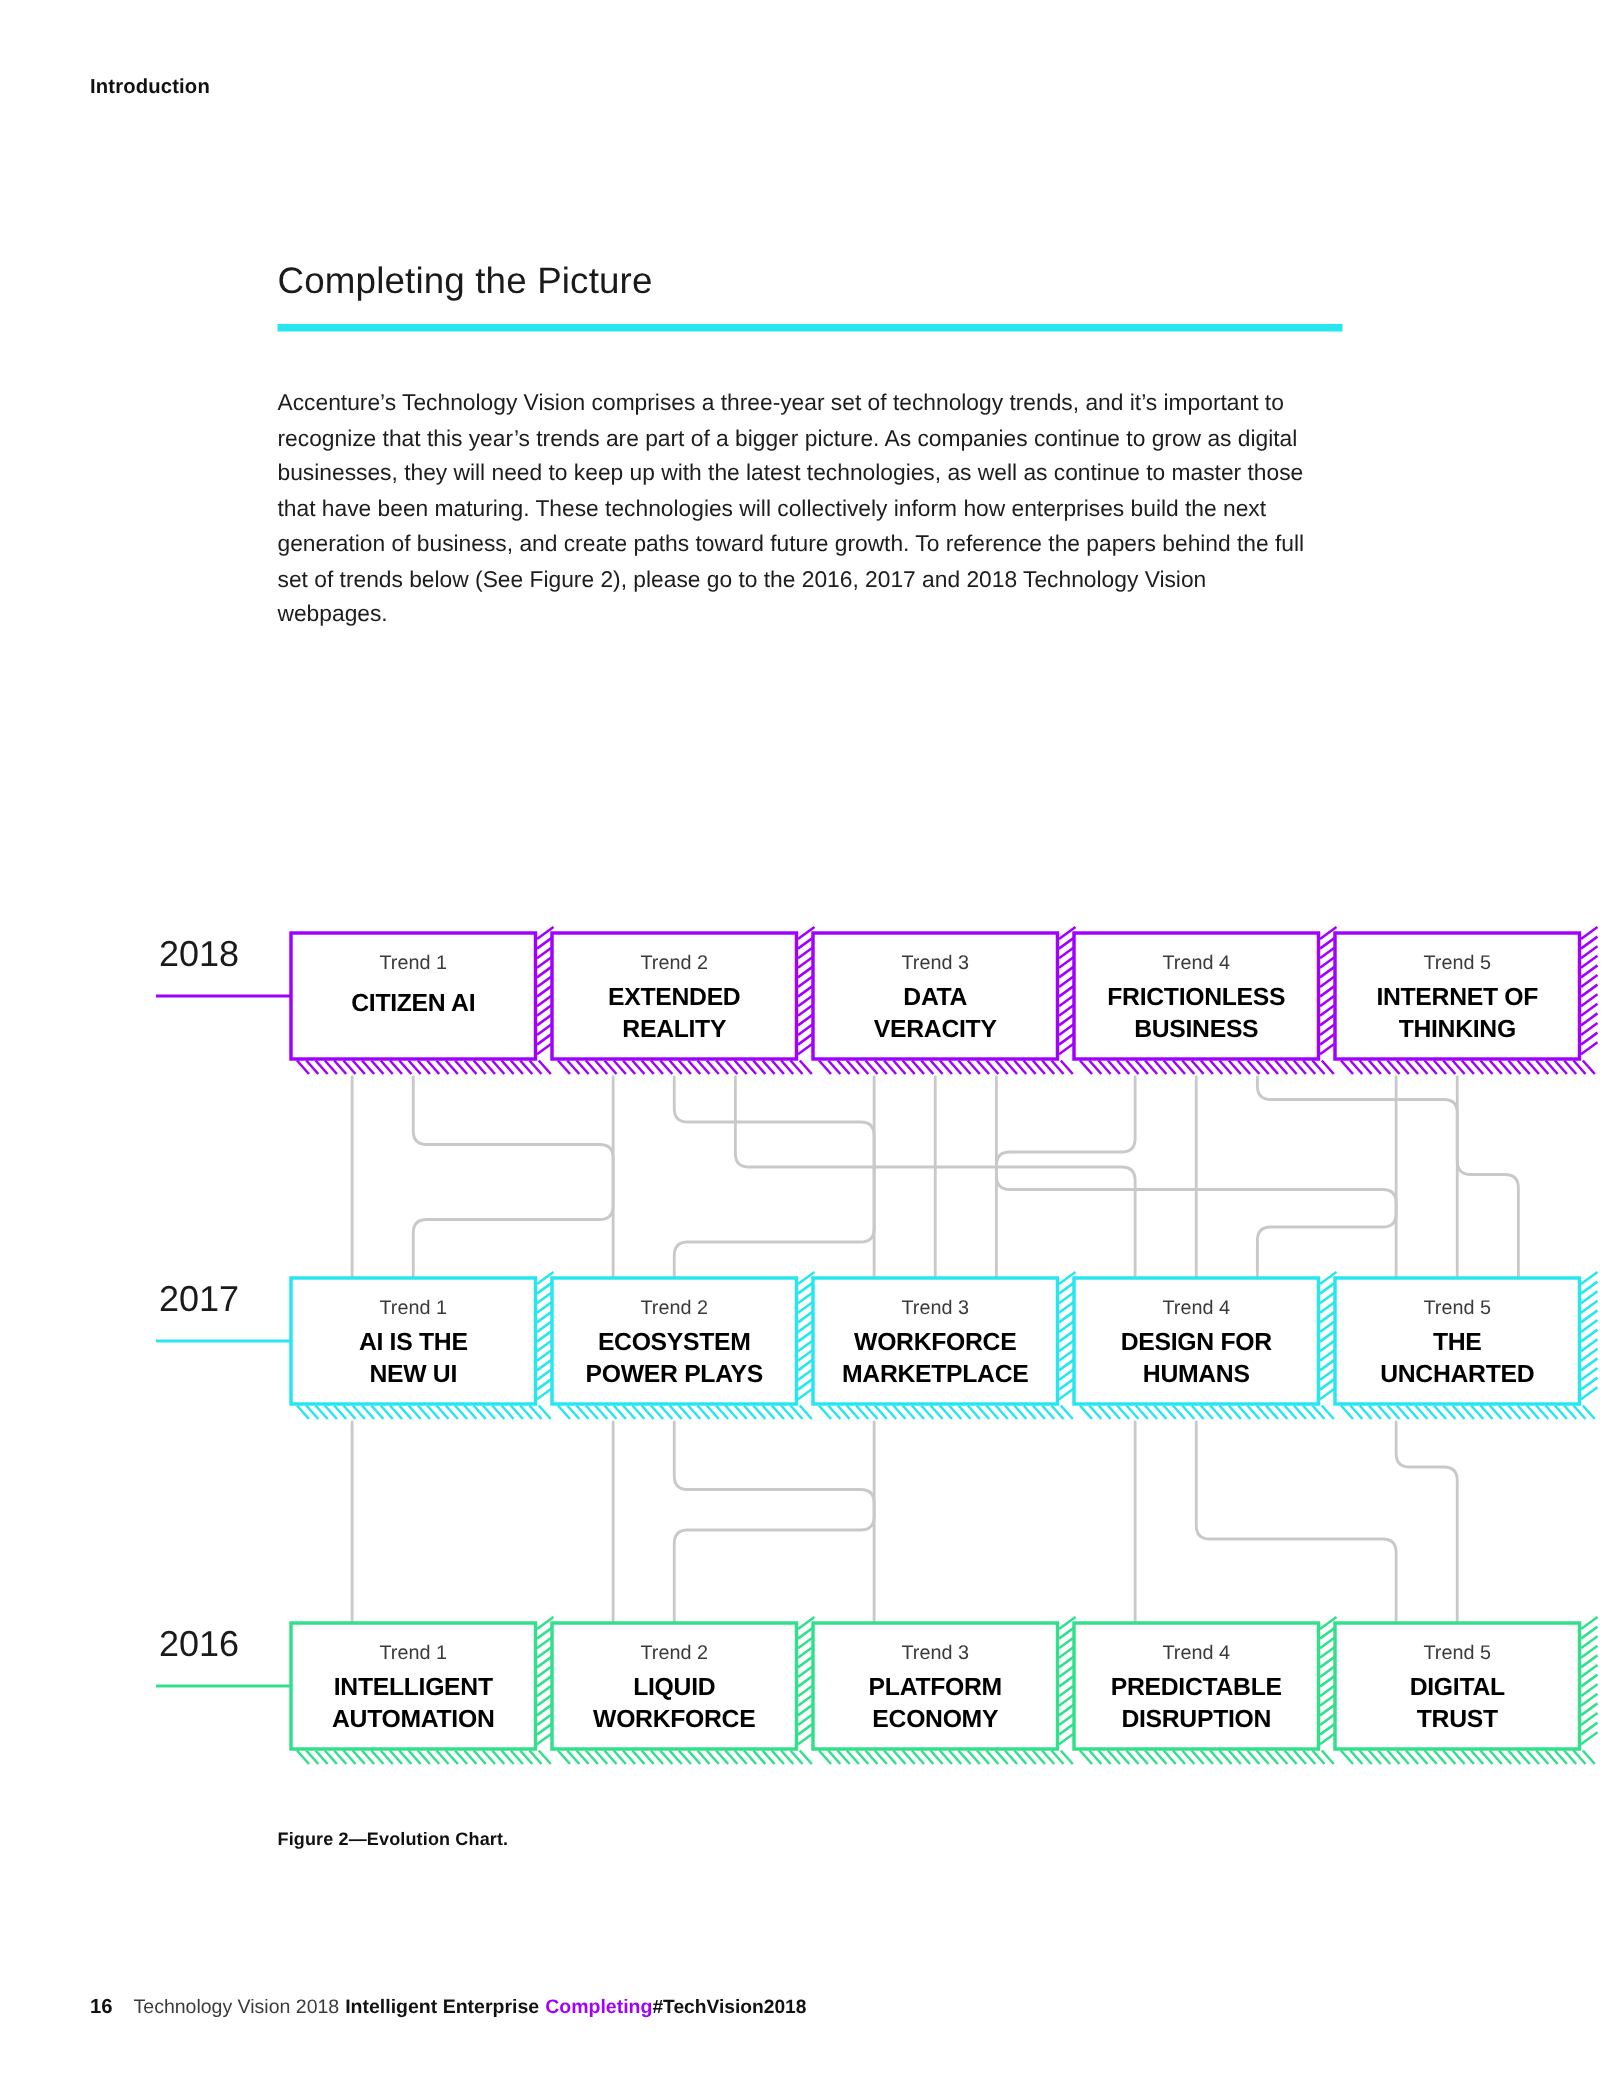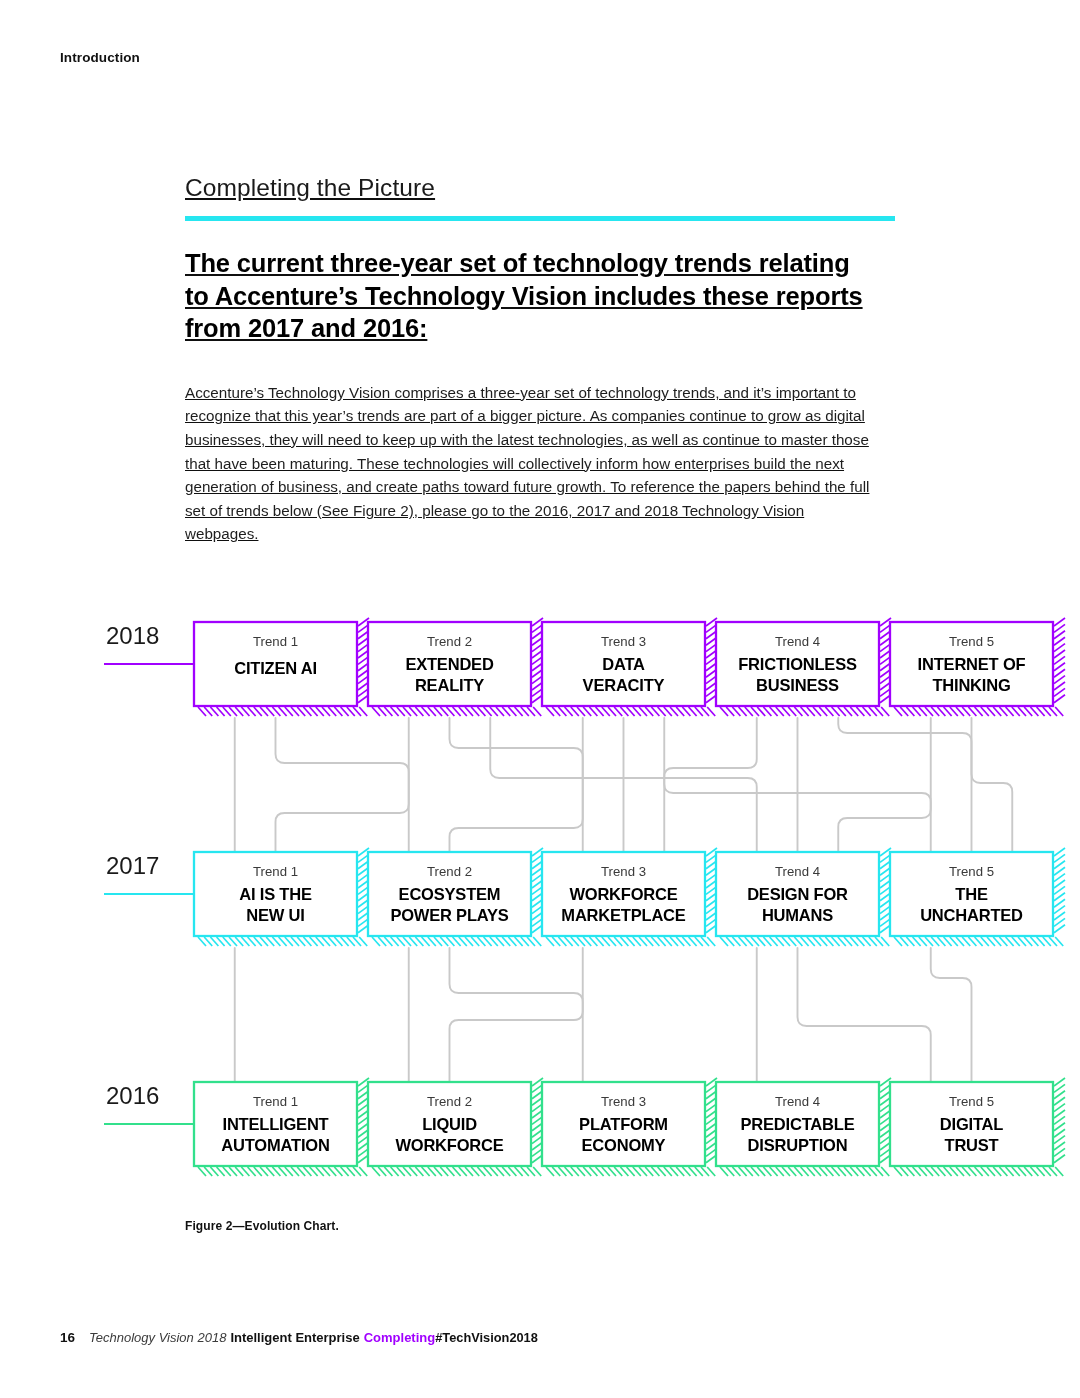--- a/index.html
+++ b/index.html
@@ -14,21 +14,21 @@
   }
   .page{position:relative;width:1080px;height:1196px;}
 
   
   .running-head{
     position:absolute;left:60px;top:50px;
     font-size:13.5px;font-weight:bold;letter-spacing:.1px;color:#111;
   }
 
   
-  .section-block{position:absolute;left:185px;top:175px;width:710px;text-decoration:underline;}
+  .section-block{position:absolute;left:185px;top:175px;width:710px;}
   .kicker{
     font-size:24.5px;font-weight:400;color:#1a1a1a;
     letter-spacing:.1px;line-height:1.1;
   }
   .rule{
     margin-top:14px;height:5px;background:#26e6f0;width:710px;
   }
   .headline{
     margin-top:26px;
     font-size:25.5px;font-weight:bold;line-height:1.28;color:#000;
@@ -64,36 +64,35 @@
   }
 
   
   .footer{
     position:absolute;left:60px;top:1330px;width:960px;
     display:flex;align-items:baseline;
     font-size:13px;
   }
   .footer-left{display:flex;align-items:baseline;gap:0;}
   .pagenum{font-weight:bold;color:#111;font-size:13.5px;margin-right:14px;}
-  .f-plain{color:#3b3b3b;font-weight:400;font-style:italic;}
+  .f-plain{color:#3b3b3b;font-weight:400;}
   .f-bold{color:#111;font-weight:bold;margin-left:4px;}
   .f-accent{color:#a100ff;font-weight:bold;margin-left:4px;}
   .footer-right{font-weight:bold;color:#111;font-size:12.8px;}
 </style>
 </head>
 <body>
 
 <div class="page">
 
   <div class="running-head">Introduction</div>
 
   <div class="section-block">
     <div class="kicker">Completing the Picture</div>
     <div class="rule"></div>
-    <div class="headline">The current three-year set of technology trends relating to Accenture’s Technology Vision includes these reports from 2017 and 2016:</div>
     <div class="body-copy">Accenture’s Technology Vision comprises a three-year set of technology trends, and it’s important to recognize that this year’s trends are part of a bigger picture. As companies continue to grow as digital businesses, they will need to keep up with the latest technologies, as well as continue to master those that have been maturing. These technologies will collectively inform how enterprises build the next generation of business, and create paths toward future growth. To reference the papers behind the full set of trends below (See Figure 2), please go to the 2016, 2017 and 2018 Technology Vision webpages.</div>
   </div>
 
   <div class="chart-wrap">
     <svg class="chart" id="chart-svg" width="1080" height="610" viewBox="0 0 1080 610">
         <g>
           <path d="M 190.75 118 L 190.75 252" fill="none" stroke="#c9c9c9" stroke-width="1.9" stroke-linecap="round"></path>
           <path d="M 231.5 118 L 231.5 154 Q 231.5 163 240.5 163 L 355.75 163 Q 364.75 163 364.75 172 L 364.75 252" fill="none" stroke="#c9c9c9" stroke-width="1.9" stroke-linecap="round"></path>
           <path d="M 364.75 118 L 364.75 204 Q 364.75 213 355.75 213 L 240.5 213 Q 231.5 213 231.5 222 L 231.5 252" fill="none" stroke="#c9c9c9" stroke-width="1.9" stroke-linecap="round"></path>
           <path d="M 405.5 118 L 405.5 139 Q 405.5 148 414.5 148 L 529.75 148 Q 538.75 148 538.75 157 L 538.75 252" fill="none" stroke="#c9c9c9" stroke-width="1.9" stroke-linecap="round"></path>

